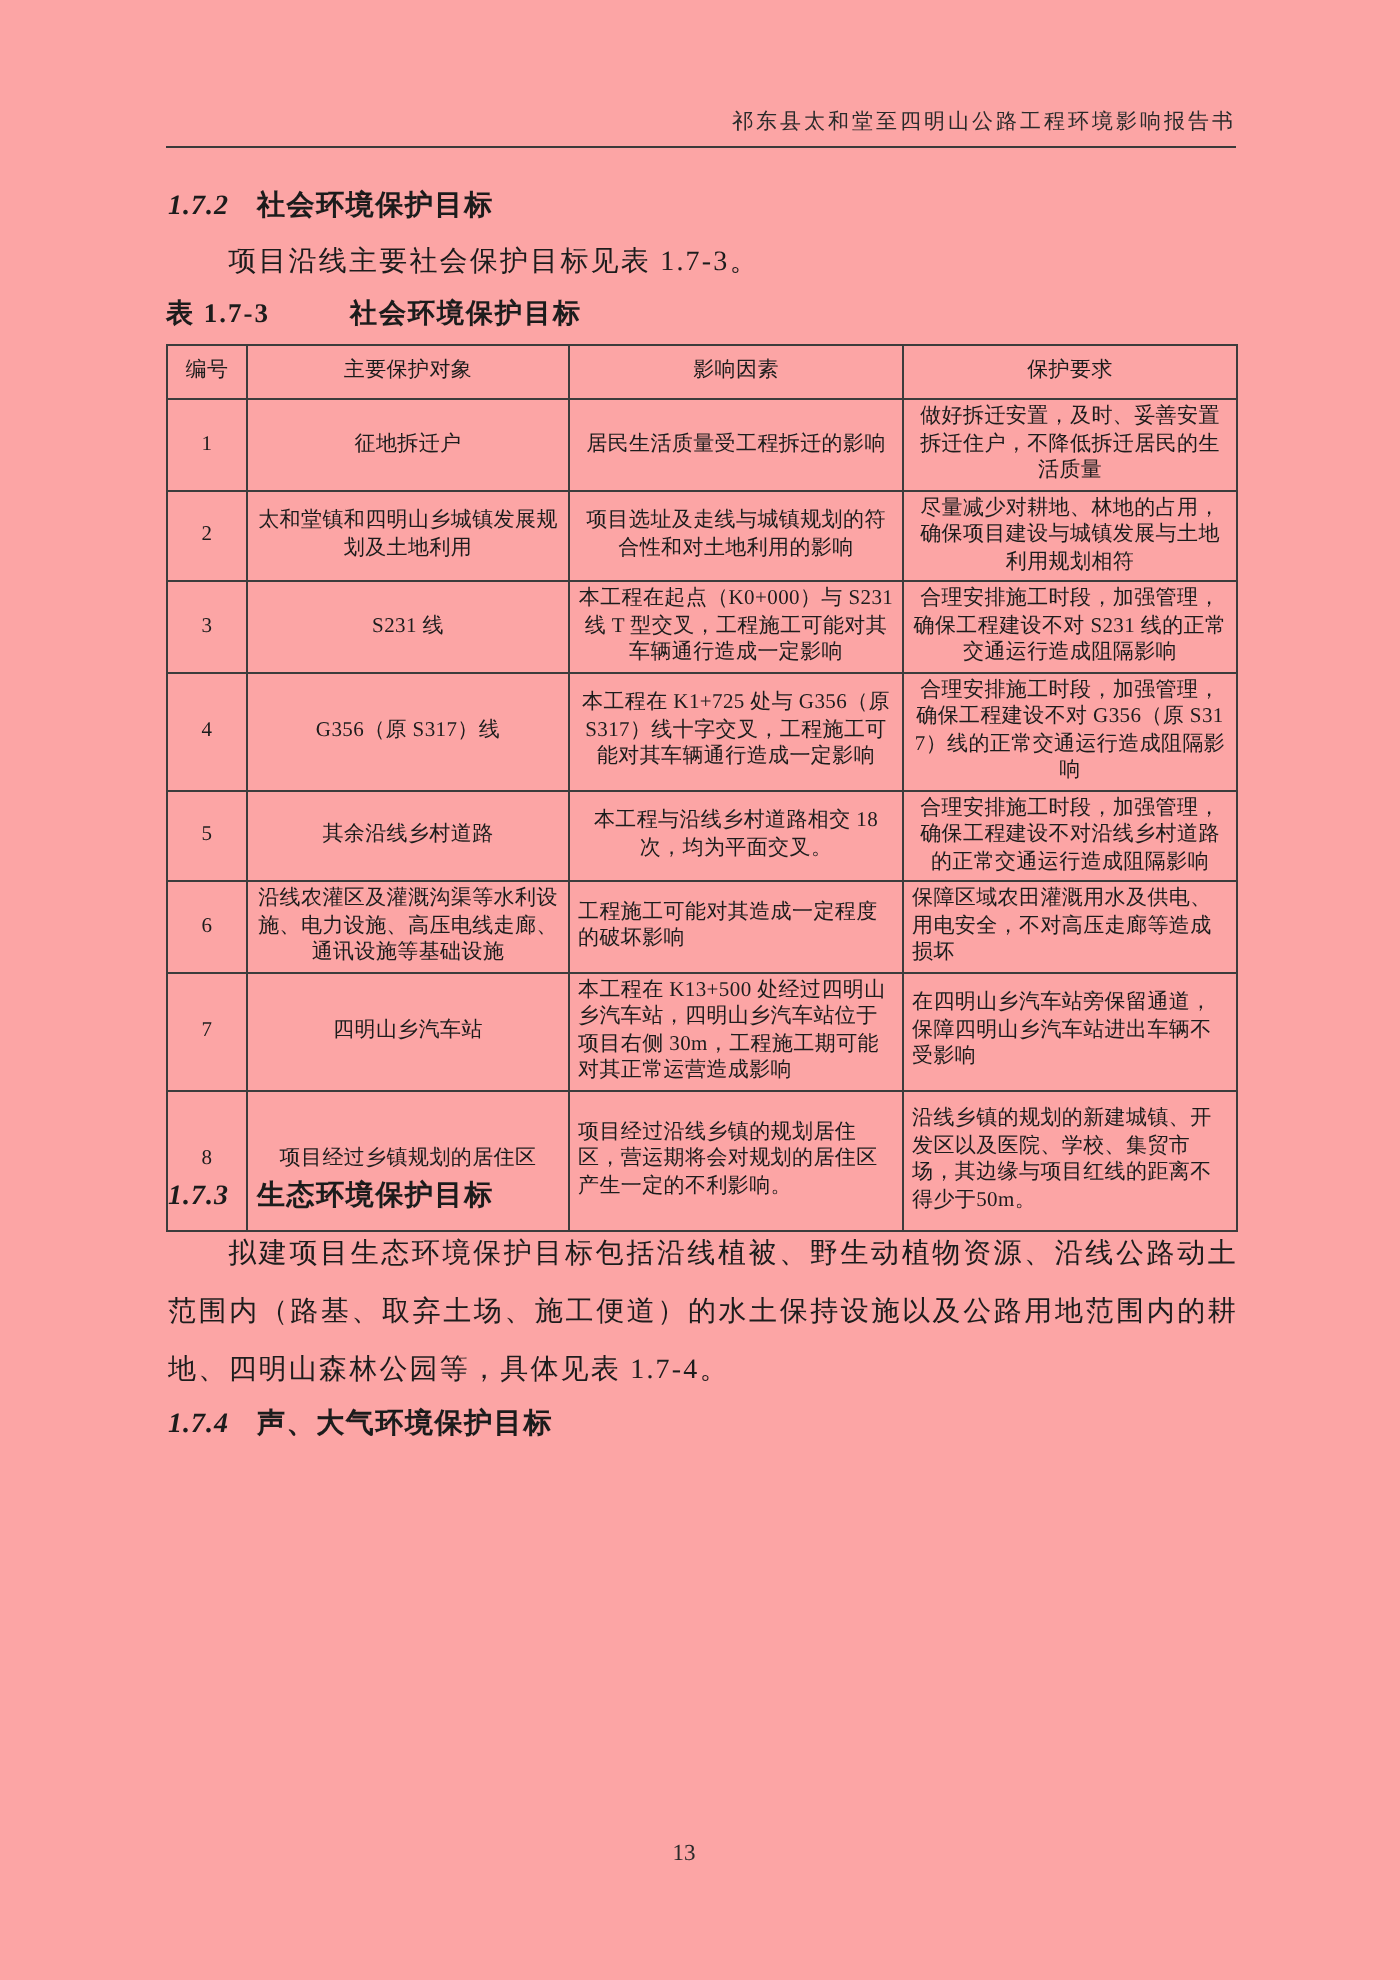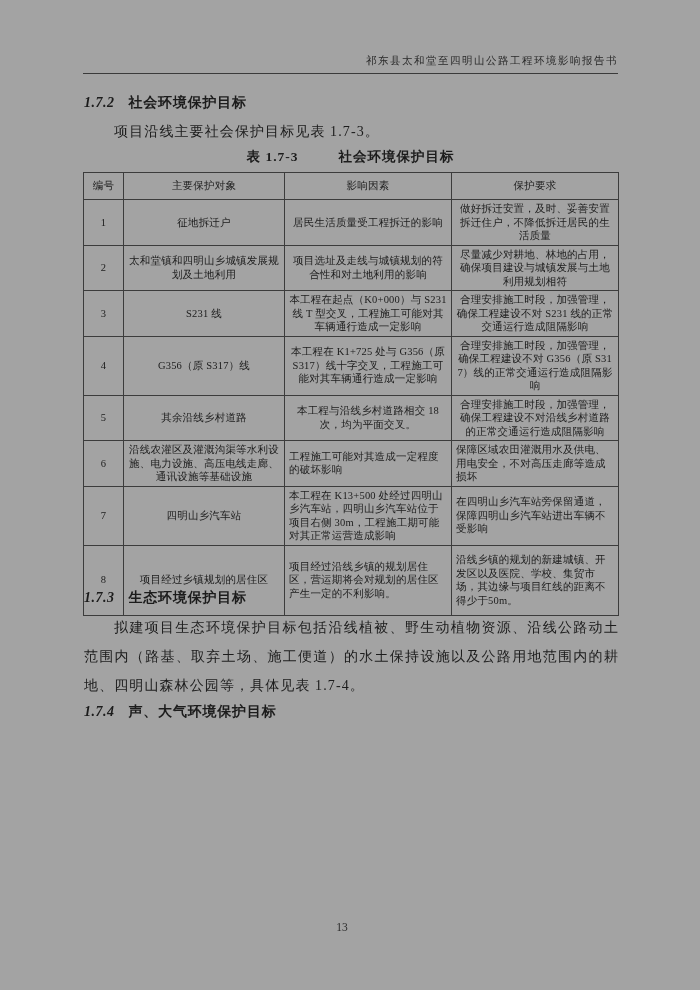--- a/index.html
+++ b/index.html
@@ -1,21 +1,21 @@
 <!DOCTYPE html>
 <html><head>
 <meta charset="utf-8">
 <style>
   * { margin: 0; padding: 0; box-sizing: border-box; }
   html,body { background: #ffffff; }
   .page {
     position: relative;
     width: 700px;
     height: 990px;
-    background: #a3a3a3;
+    background: #fca5a5;
     font-family: "Liberation Serif", "DejaVu Serif", serif;
     color: #1c1c1c;
     overflow: hidden;
   }
   
   .running-header {
     position: absolute;
     left: 83px;
     width: 535px;
     top: 54px;
@@ -54,21 +54,21 @@
   }
   #p172 { top: 117px; }
   #p173 { top: 613px; }
   #p174 { top: 727px; }
   
   .table-caption {
     position: absolute;
     left: 83px;
     width: 535px;
     top: 148px;
-    text-align: center;
+    text-align: left;
     font-size: 13.5px;
     font-weight: bold;
     letter-spacing: 1px;
   }
   .table-caption .cap-gap { display: inline-block; width: 40px; }
   
   table.targets {
     position: absolute;
     left: 83px;
     top: 172px;

